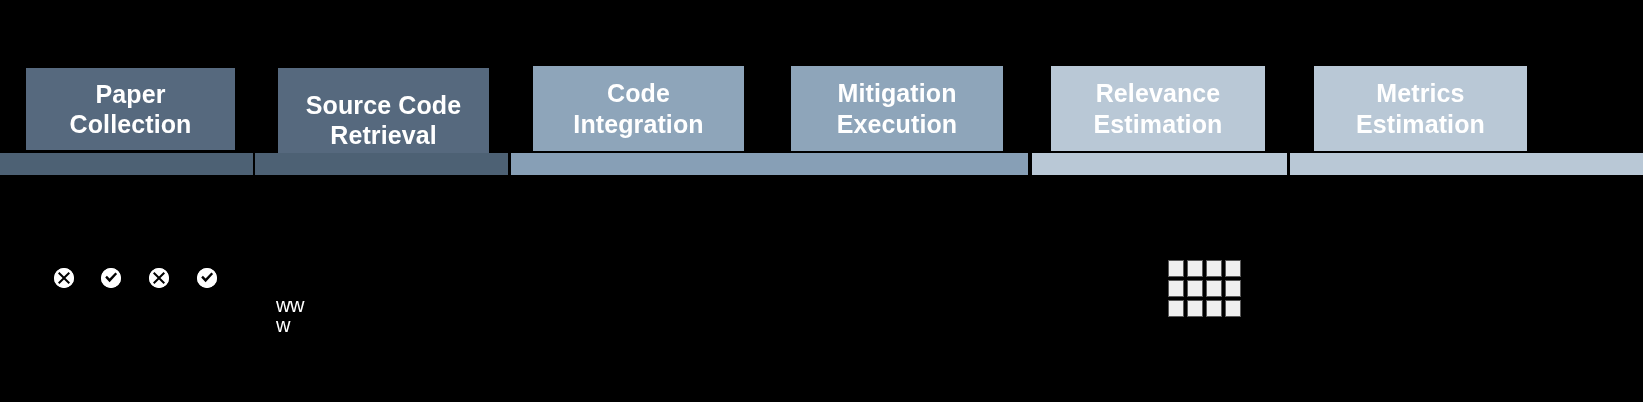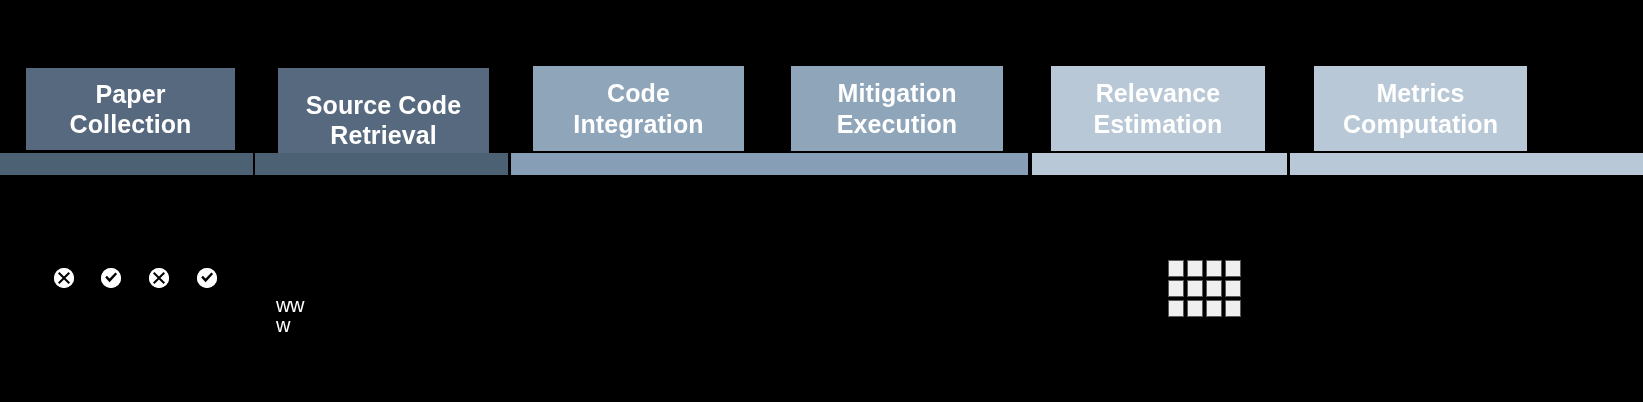--- a/index.html
+++ b/index.html
@@ -112,21 +112,21 @@
 Execution</span>
   </div>
 
   <div class="stage-box" style="left: 1051px; top: 66px; width: 214px; height: 85px; background: rgb(185, 200, 214);">
     <span>Relevance
 Estimation</span>
   </div>
 
   <div class="stage-box" style="left: 1314px; top: 66px; width: 213px; height: 85px; background: rgb(185, 200, 214);">
     <span>Metrics
-Computation</span>
+Estimation</span>
   </div>
 
   <div class="bar-seg" style="left: 0px; top: 153px; width: 253px; height: 22px; background: rgb(77, 97, 116);"></div>
   <div class="bar-seg" style="left: 255px; top: 153px; width: 253px; height: 22px; background: rgb(77, 97, 116);"></div>
   <div class="bar-seg" style="left: 511px; top: 153px; width: 517px; height: 22px; background: rgb(135, 159, 182);"></div>
   <div class="bar-seg" style="left: 1032px; top: 153px; width: 255px; height: 22px; background: rgb(185, 200, 214);"></div>
   <div class="bar-seg" style="left: 1290px; top: 153px; width: 353px; height: 22px; background: rgb(185, 200, 214);"></div>
 
   <div class="badge-icon" style="left: 54px; top: 268px;">
     <svg viewBox="0 0 20 20" aria-hidden="true">

